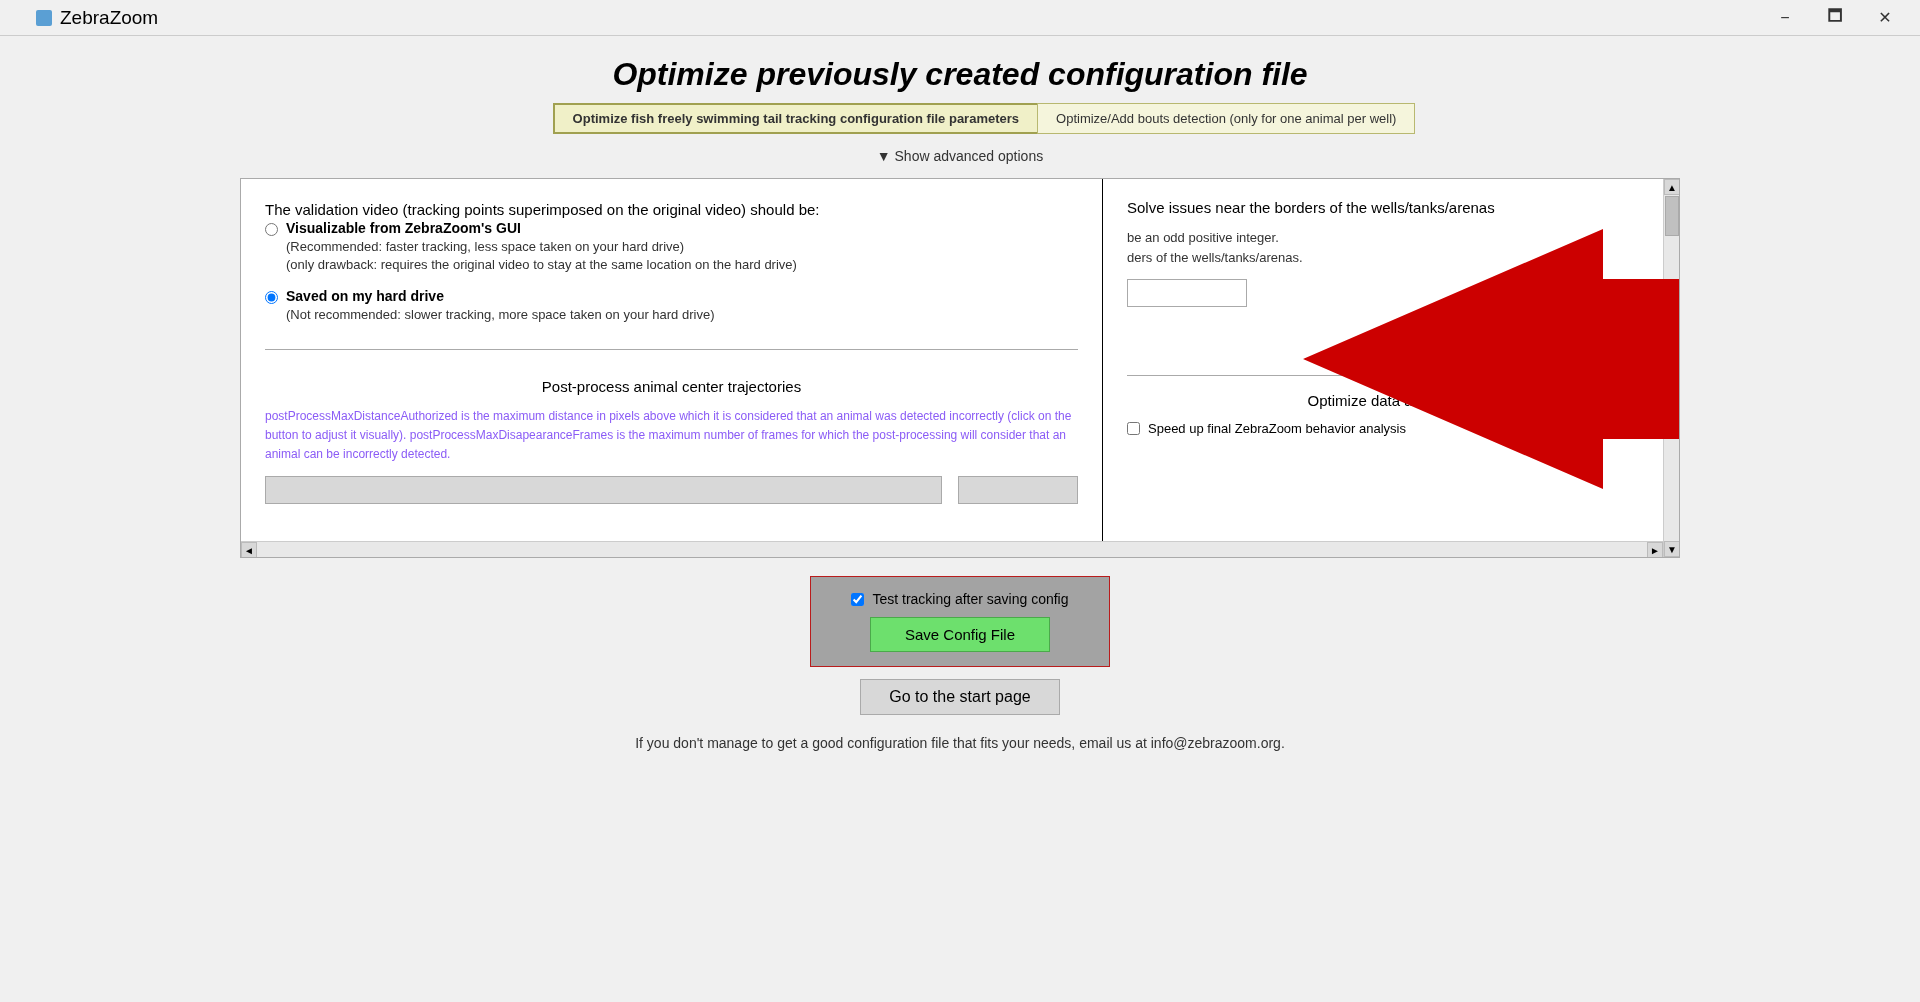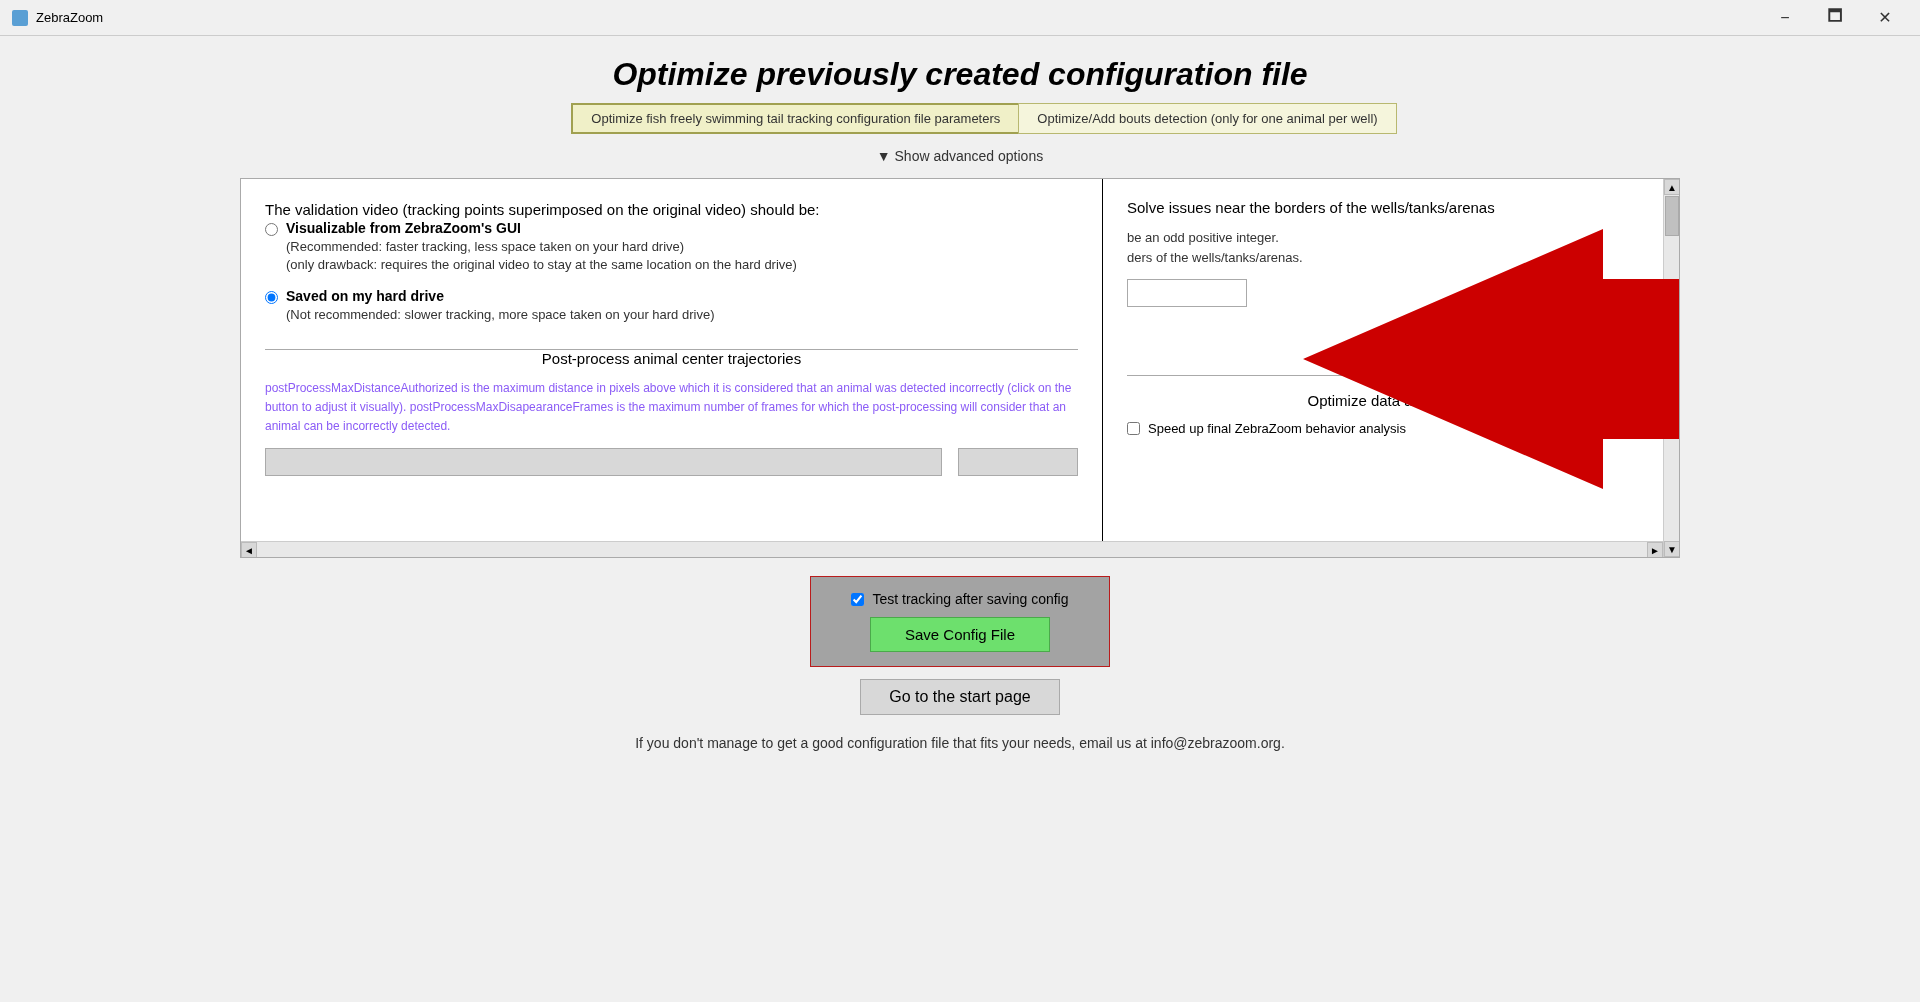--- a/index.html
+++ b/index.html
@@ -25,21 +25,22 @@
       justify-content: space-between;
       padding: 8px 12px;
       height: 36px;
       border-bottom: 1px solid #ccc;
     }
 
     .title-bar-left {
       display: flex;
       align-items: center;
       gap: 8px;
-      font-size: 13px;
+      font-size: 19px;
+      margin-left: 24px;
     }
 
     .title-bar-icon {
       width: 16px;
       height: 16px;
       background: #5a9fd4;
       border-radius: 2px;
     }
 
     .title-bar-controls {
@@ -87,21 +88,21 @@
       background: #f5f5dc;
       border: 1px solid #b8b870;
       cursor: pointer;
       font-size: 13px;
       color: #333;
     }
 
     .tab-button.active {
       background: #f0f0c8;
       border: 2px solid #a0a050;
-      font-weight: 400;
+      font-weight: 700;
       margin-left: 48px;
     }
 
     .tab-button:first-child {
       border-right: none;
     }
 
     .show-advanced {
       display: flex;
       align-items: center;
@@ -433,21 +434,21 @@
 
             <div class="radio-option">
               <input type="radio" name="validation" id="saved" checked="" style="">
               <div>
                 <span class="radio-label-title">Saved on my hard drive</span>
                 <span class="radio-label-desc">(Not recommended: slower tracking, more space taken on your hard drive)</span>
               </div>
             </div>
           </div>
 
-          <div style="border-top: 1px solid #aaa; margin-top: 24px; padding-top: 0;">
+          <div style="border-top: 1px solid #aaa; margin-top: 24px; padding-top: 28px;">
             <div class="section-subtitle">Post-process animal center trajectories</div>
             <p class="bottom-description">postProcessMaxDistanceAuthorized is the maximum distance in pixels above which it is considered that an animal was detected incorrectly (click on the button to adjust it visually). postProcessMaxDisapearanceFrames is the maximum number of frames for which the post-processing will consider that an animal can be incorrectly detected.</p>
             <div class="truncated-inputs">
               <div class="truncated-input"></div>
               <div class="truncated-input-small"></div>
             </div>
           </div>
         </div>
 
         <div class="right-col">

